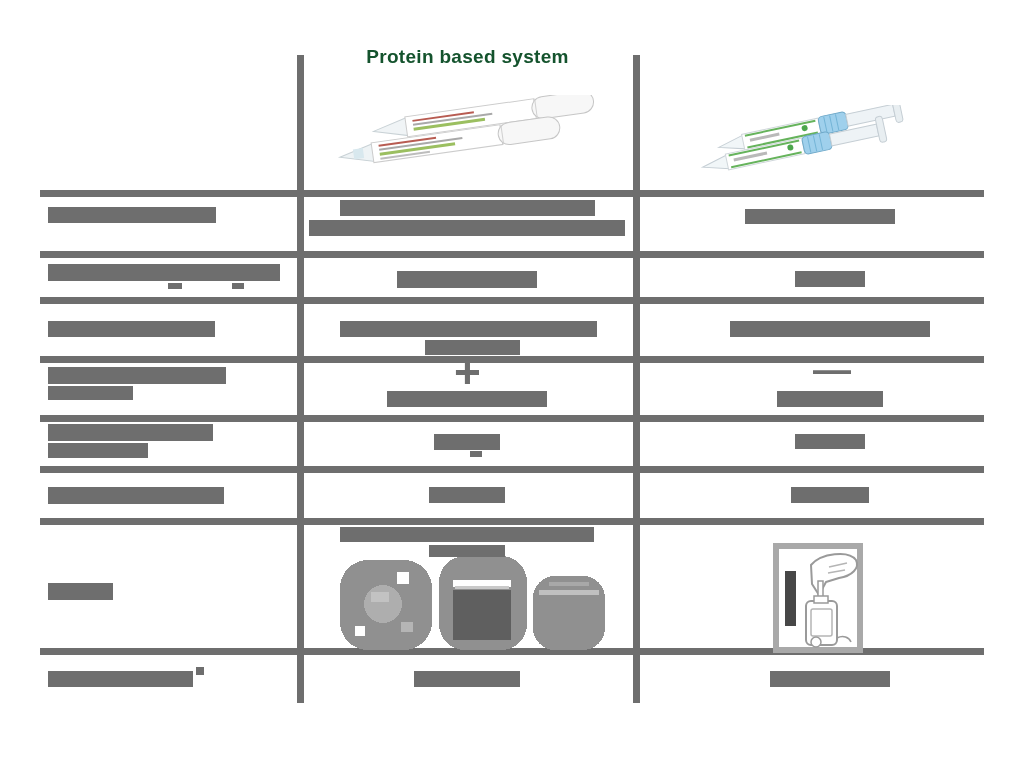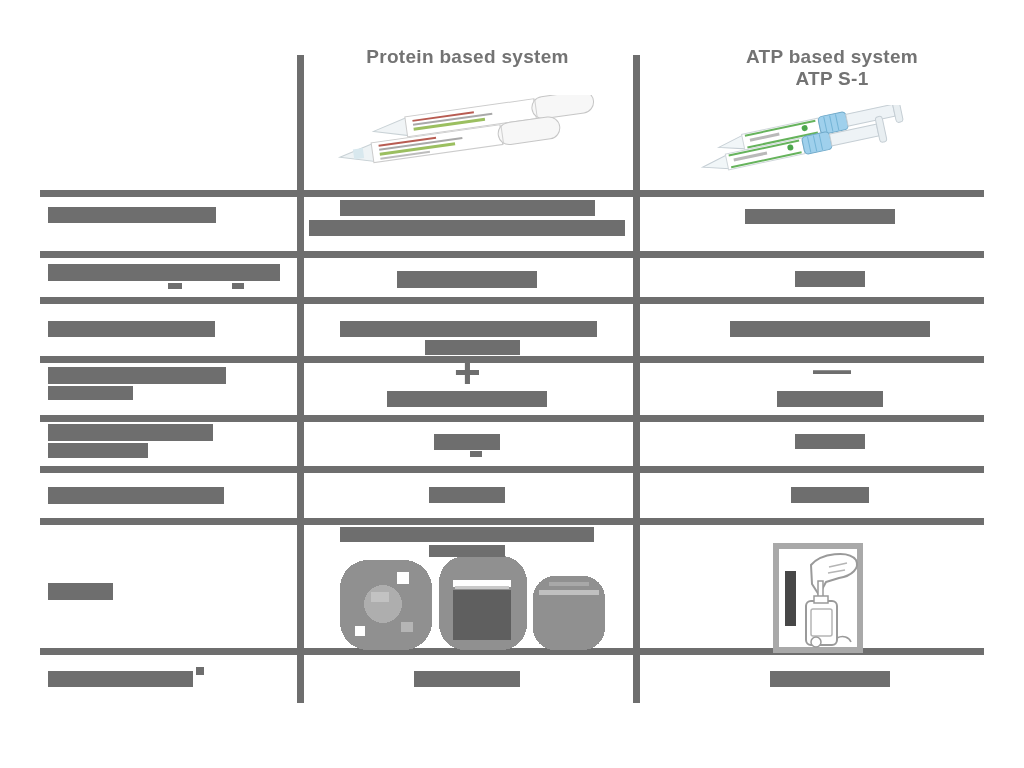--- a/index.html
+++ b/index.html
@@ -13,21 +13,21 @@
   
   .hline{position:absolute;left:40px;width:944px;height:7px;background:#6e6e6e;}
   .vline{position:absolute;top:55px;width:7px;height:648px;background:#6e6e6e;}
   .vline1{left:297px;}
   .vline2{left:633px;}
 
   
   .bar{position:absolute;background:#6e6e6e;}
 
   
-  .col-header{position:absolute;top:46px;text-align:center;color:#737373;
+  .col-header{position:absolute;top:46px;text-align:center;color:#14532d;
     font-weight:bold;font-size:19px;line-height:22px;letter-spacing:0.3px;}
   .col-header-1{left:300px;width:335px;}
   .col-header-2{left:640px;width:384px;}
 
   
   .symbol{position:absolute;text-align:center;color:#6e6e6e;font-weight:bold;}
   .symbol-plus{left:300px;width:335px;top:352px;font-size:46px;line-height:40px;}
   .symbol-dash{left:640px;width:384px;top:350px;font-size:38px;line-height:40px;}
 
   .imgbox{position:absolute;}
@@ -44,24 +44,20 @@
   <div class="hline" style="top:251px"></div>
   <div class="hline" style="top:297px"></div>
   <div class="hline" style="top:356px"></div>
   <div class="hline" style="top:415px"></div>
   <div class="hline" style="top:466px"></div>
   <div class="hline" style="top:518px"></div>
   <div class="hline" style="top:648px"></div>
 
   <div class="col-header col-header-1">
     <div>Protein based system</div>
-  </div>
-  <div class="col-header col-header-2">
-    <div>ATP based system</div>
-    <div>ATP S-1</div>
   </div>
 
   <svg class="imgbox" style="left:330px;top:95px" width="280" height="80" viewBox="0 0 280 80">
     <g transform="rotate(-8 140 40)">
 
       <g transform="translate(45,3)">
         <polygon points="0,20 34,11 34,29" fill="#f0f4f6" stroke="#c8d1d5" stroke-width="1"></polygon>
         <rect x="33" y="10" width="130" height="20" fill="#ffffff" stroke="#cccccc" stroke-width="1"></rect>
         <rect x="40" y="14" width="62" height="2" fill="#b85c52"></rect>
         <rect x="40" y="18" width="80" height="2" fill="#a9a9a9"></rect>

